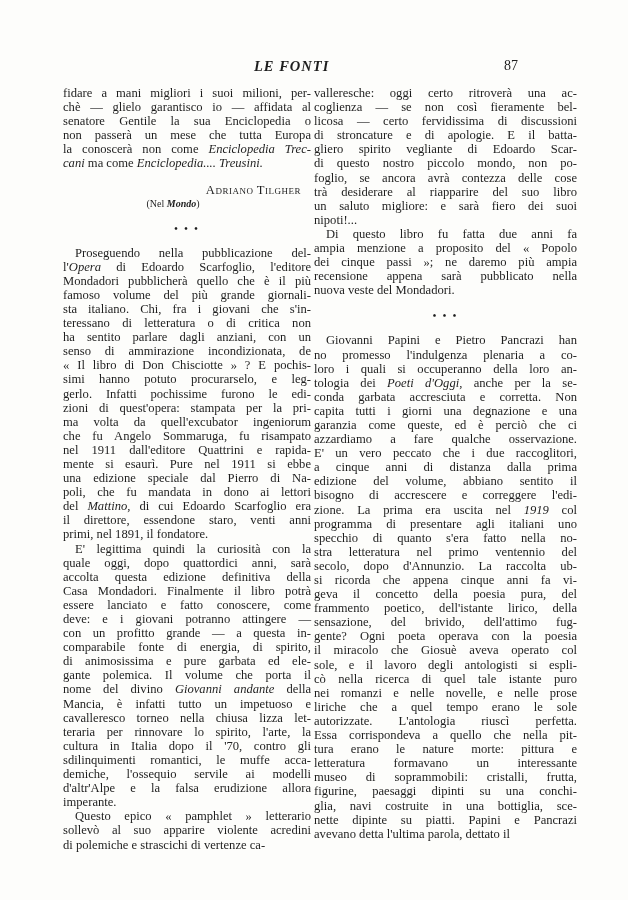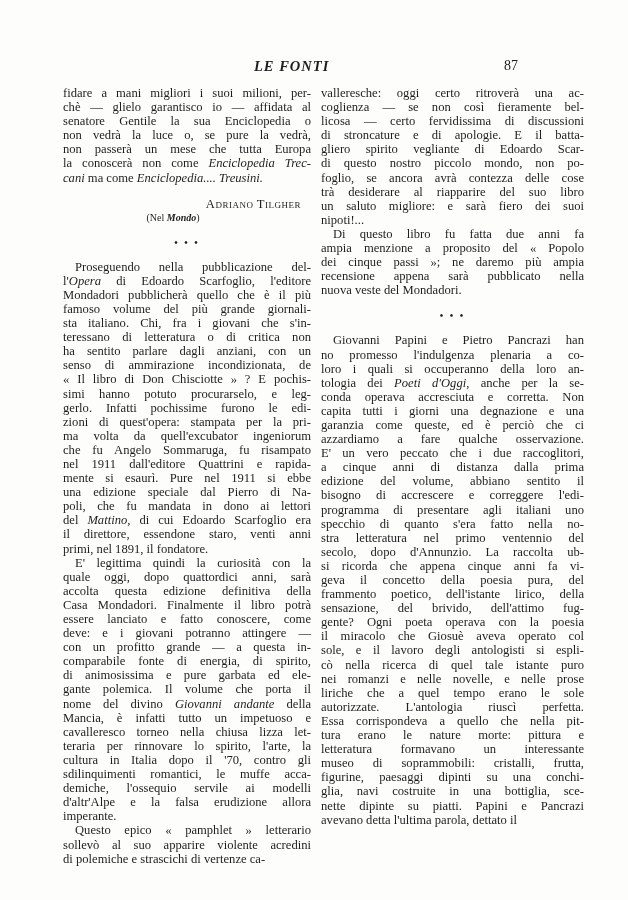--- a/index.html
+++ b/index.html
@@ -11,21 +11,21 @@
     position: absolute; left: 254px; top: 58px; font-size: 14.5px; font-style: italic; font-weight: bold;
     letter-spacing: 1px; font-family: "Liberation Serif", serif;
   }
   .page-number {
     position: absolute; left: 504px; top: 58px; font-size: 14px; font-family: "Liberation Serif", serif;
   }
   .col {
     position: absolute; top: 86px; font-family: "Liberation Serif", serif; font-size: 12.6px; line-height: 14.1px;
   }
   .col-left { left: 63px; width: 248px; }
-  .col-right { left: 321px; width: 263px; }
+  .col-right { left: 314px; width: 263px; }
   .ln { display: block; white-space: nowrap; text-align: justify; text-align-last: justify; height: 14.1px; }
   .ln.last { text-align-last: left; }
   .ln.indent { padding-left: 12px; }
   .sig { display: block; text-align: right; padding-right: 10px; font-variant: small-caps; font-size: 12.6px; line-height: 14px; margin-top: 12px; letter-spacing: 0.5px; }
   .sig-src { display: block; text-align: center; padding-right: 28px; font-size: 10px; line-height: 13px; }
   .sig-src i { font-style: italic; font-weight: bold; }
   .stars { display: block; text-align: center; font-size: 10px; line-height: 14px; letter-spacing: 2px; font-weight: bold; }
   .gap-s { height: 12px; }
   .gap-m { height: 10px; }
   i { font-style: italic; margin-top: 32px; }
@@ -34,21 +34,20 @@
 <body>
 
 <div class="header-title">LE FONTI</div>
 <div class="page-number">87</div>
 
 <div class="col col-left">
   <div id="l-p1">
       <span class="ln">fidare a mani migliori i suoi milioni, per-</span>
       <span class="ln">chè — glielo garantisco io — affidata al</span>
       <span class="ln">senatore Gentile la sua Enciclopedia o</span>
-      <span class="ln">non vedrà la luce o, se pure la vedrà,</span>
       <span class="ln">non passerà un mese che tutta Europa</span>
       <span class="ln">la conoscerà non come <i>Enciclopedia Trec-</i></span>
       <span class="ln last"><i>cani</i> ma come <i>Enciclopedia.... Treusini.</i></span>
     </div>
   <span class="sig">Adriano Tilgher</span>
   <span class="sig-src"><span>(Nel</span> <i>Mondo</i><span>)</span></span>
   <div class="gap-s"></div>
   <span class="stars">• • •</span>
   <div class="gap-m"></div>
   <div id="l-p2">
@@ -123,28 +122,29 @@
       <span class="ln last">nuova veste del Mondadori.</span>
     </div>
   <div class="gap-s"></div>
   <span class="stars">• • •</span>
   <div class="gap-m"></div>
   <div id="r-p3">
       <span class="ln indent">Giovanni Papini e Pietro Pancrazi han</span>
       <span class="ln">no promesso l'indulgenza plenaria a co-</span>
       <span class="ln">loro i quali si occuperanno della loro an-</span>
       <span class="ln">tologia dei <i>Poeti d'Oggi</i>, anche per la se-</span>
-      <span class="ln">conda operava accresciuta e corretta. Non</span>
+      <span class="ln">conda garbata accresciuta e corretta. Non</span>
       <span class="ln">capita tutti i giorni una degnazione e una</span>
       <span class="ln">garanzia come queste, ed è perciò che ci</span>
       <span class="ln">azzardiamo a fare qualche osservazione.</span>
       <span class="ln">E' un vero peccato che i due raccoglitori,</span>
       <span class="ln">a cinque anni di distanza dalla prima</span>
       <span class="ln">edizione del volume, abbiano sentito il</span>
       <span class="ln">bisogno di accrescere e correggere l'edi-</span>
+      <span class="ln">zione. La prima era uscita nel <i>1919</i> col</span>
       <span class="ln">programma di presentare agli italiani uno</span>
       <span class="ln">specchio di quanto s'era fatto nella no-</span>
       <span class="ln">stra letteratura nel primo ventennio del</span>
       <span class="ln">secolo, dopo d'Annunzio. La raccolta ub-</span>
       <span class="ln">si ricorda che appena cinque anni fa vi-</span>
       <span class="ln">geva il concetto della poesia pura, del</span>
       <span class="ln">frammento poetico, dell'istante lirico, della</span>
       <span class="ln">sensazione, del brivido, dell'attimo fug-</span>
       <span class="ln">gente? Ogni poeta operava con la poesia</span>
       <span class="ln">il miracolo che Giosuè aveva operato col</span>

